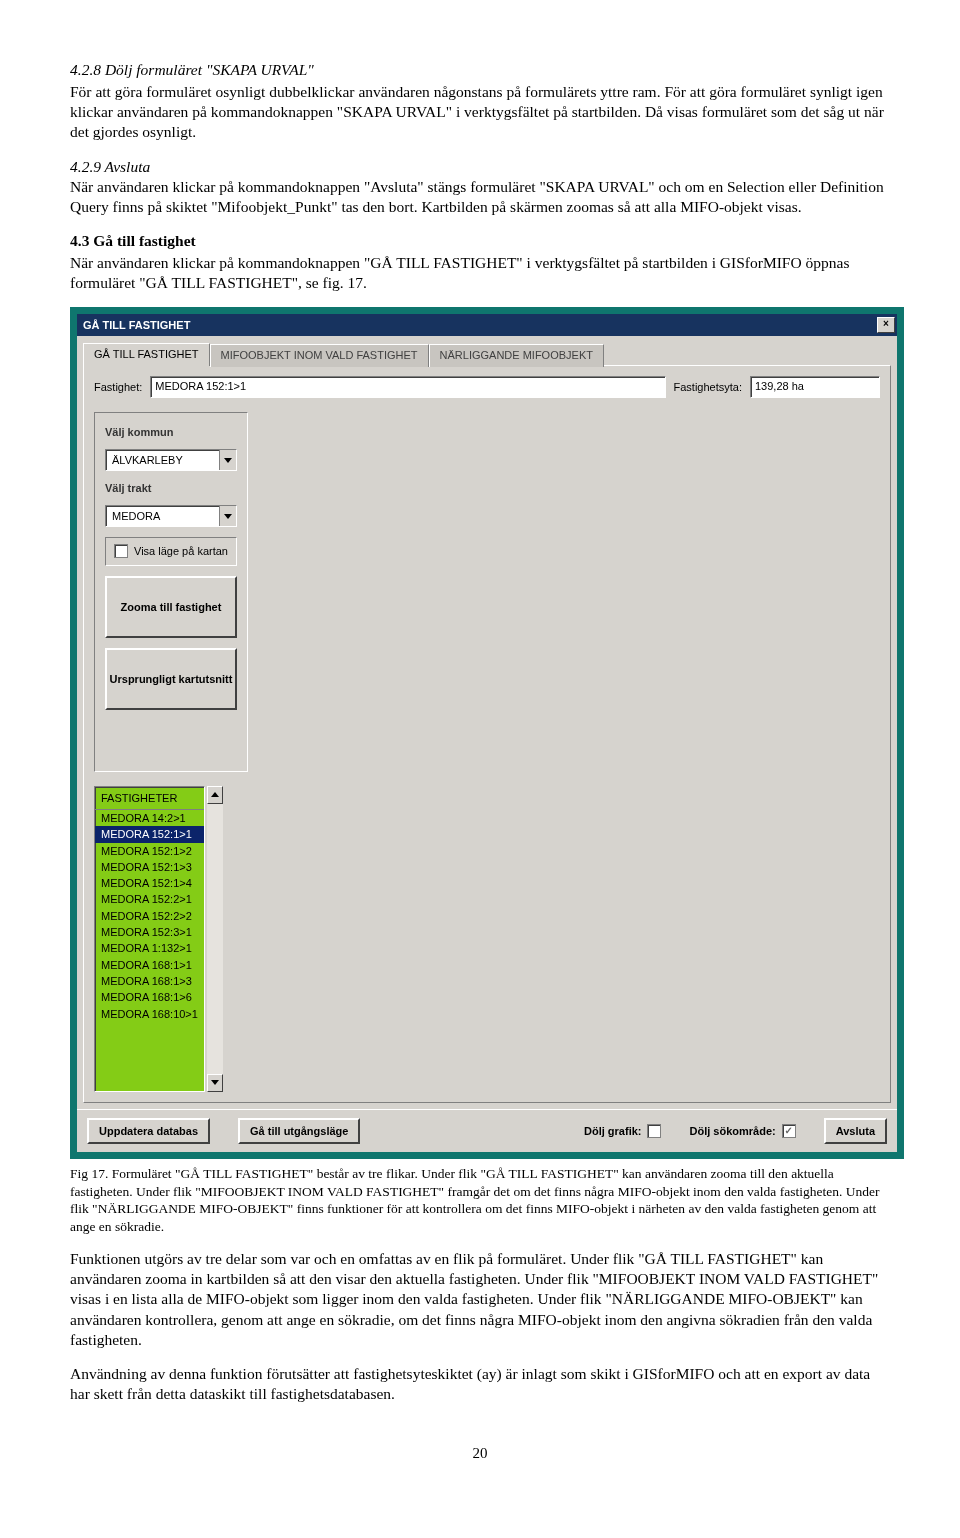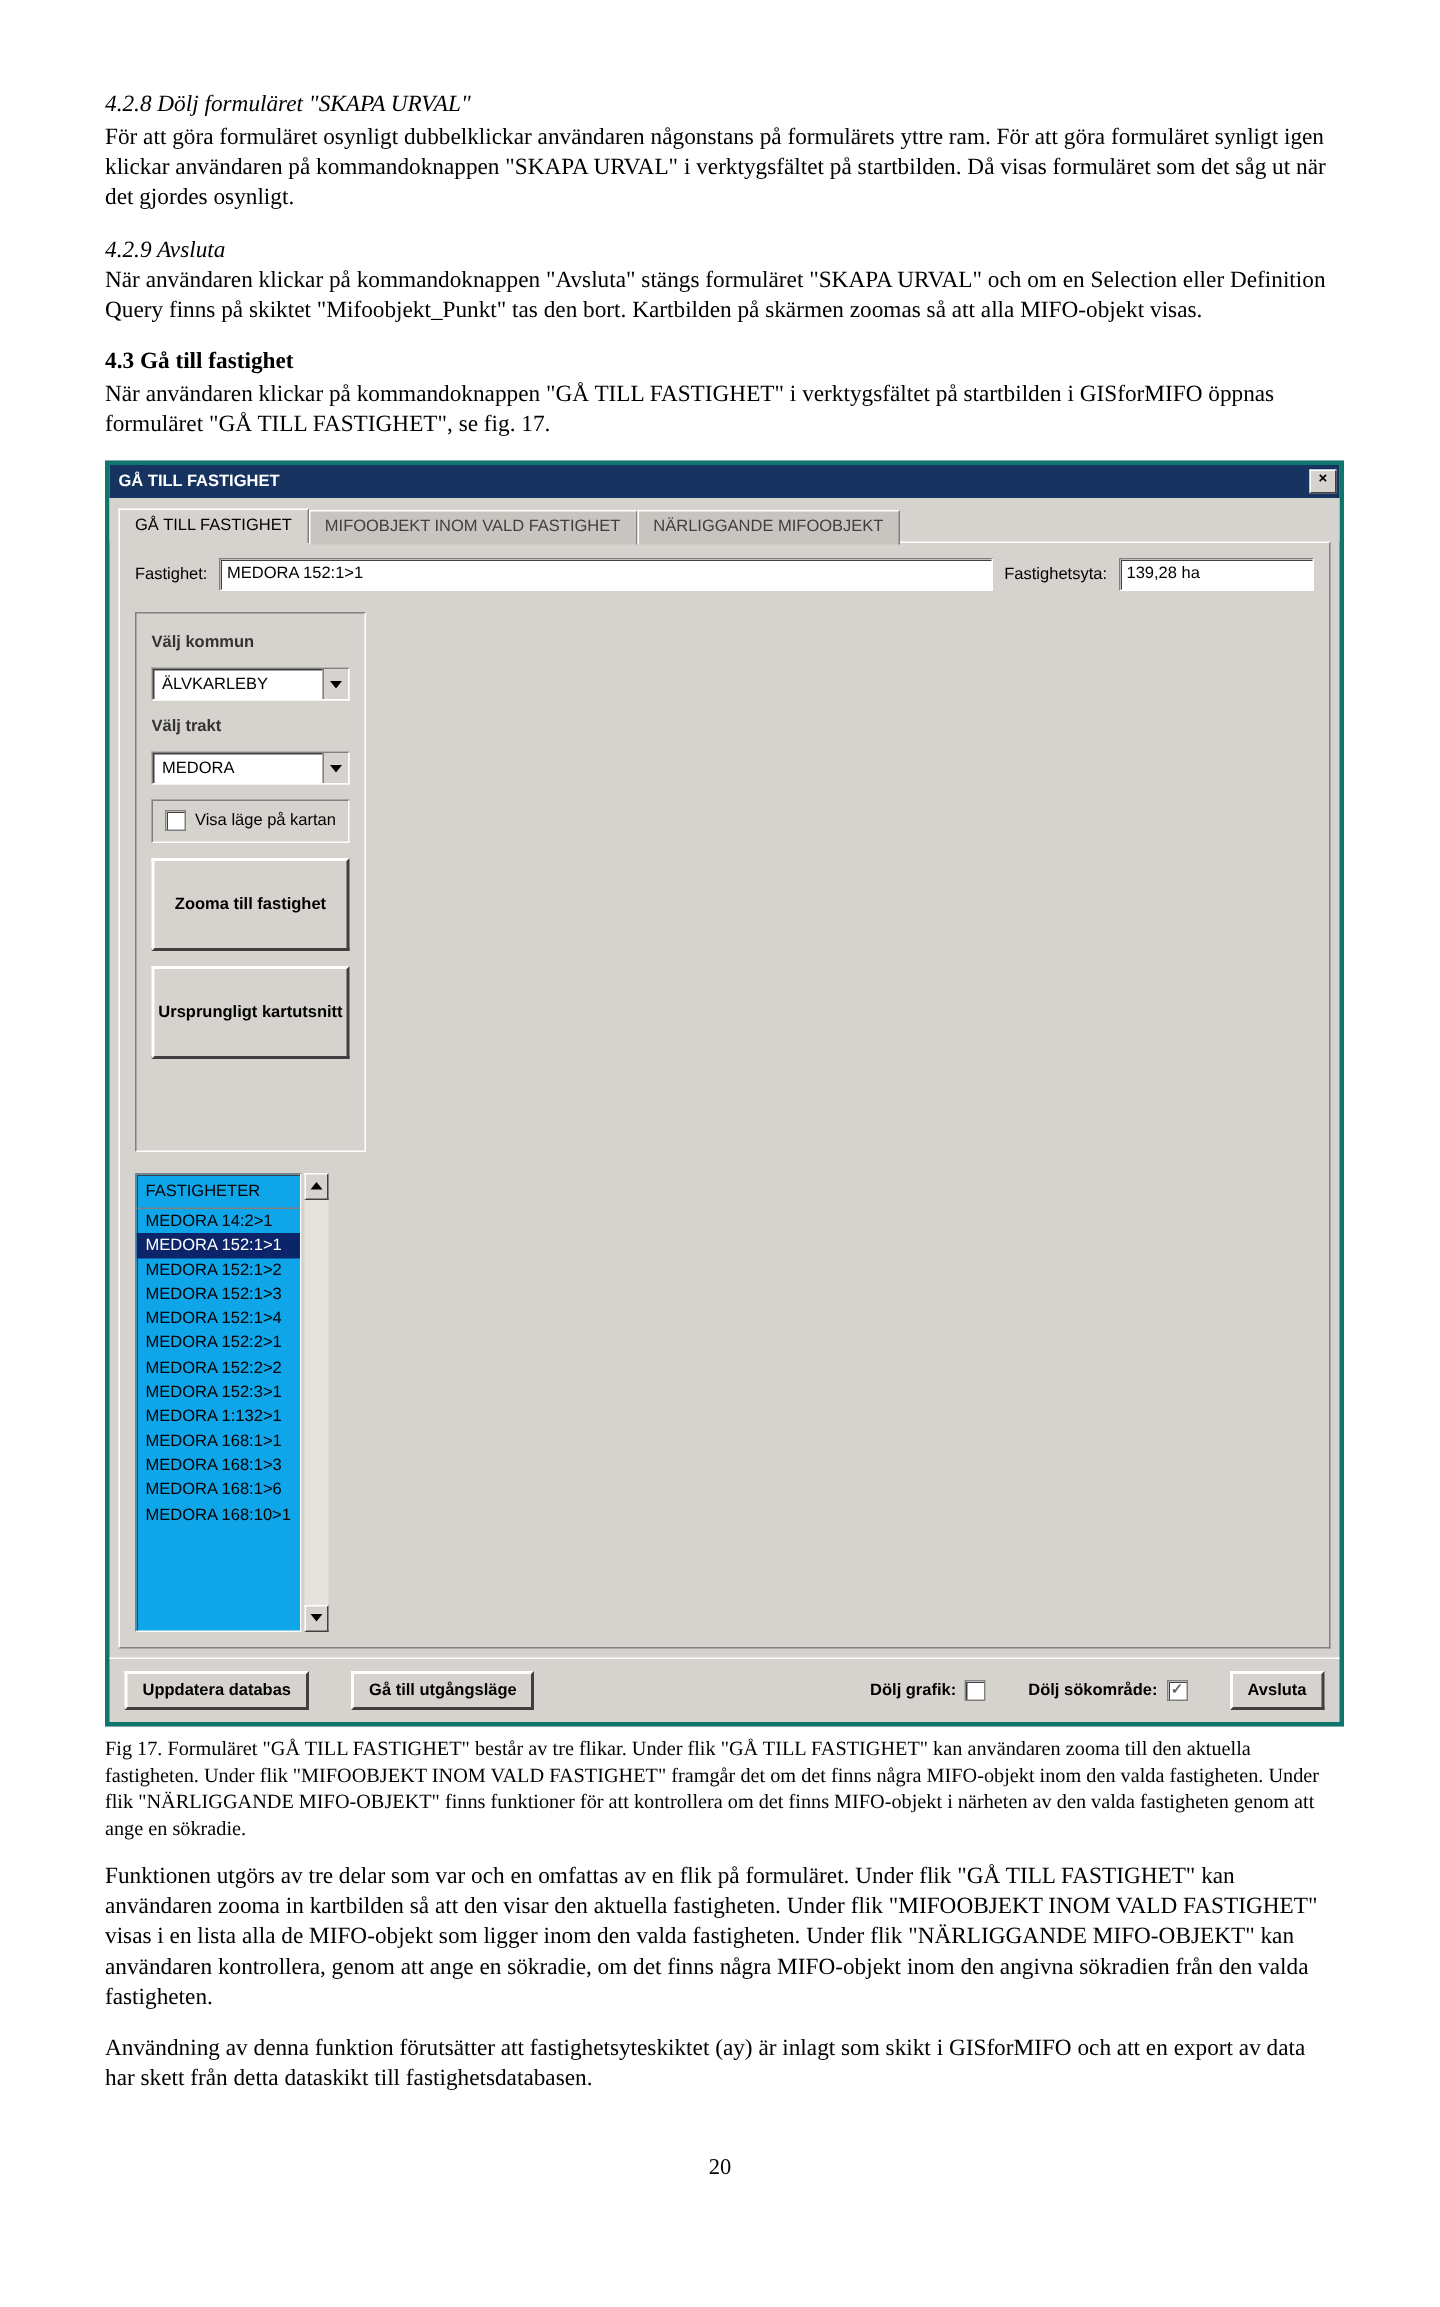--- a/index.html
+++ b/index.html
@@ -17,21 +17,21 @@
   .heading428 { font-style: italic; margin: 0 0 2px 0; }
   .heading43 { font-weight: bold; margin: 14px 0 2px 0; }
   p { margin: 0 0 14px 0; }
   .caption { font-size: 13.5px; margin: 6px 0 14px 0; }
   .page-num { text-align: center; margin-top: 40px; font-size: 15px; }
 
   
   .dialog {
     width: 820px;
     margin: 14px 0 6px 0;
-    border: 3px solid #0f766e;
+    border: 7px solid #0f766e;
     background: #d6d3ce;
     font-family: Tahoma, Verdana, sans-serif;
     font-size: 11px;
     color: #000;
   }
   .dialog .titlebar {
     background: #17335f;
     color: #fff;
     font-weight: bold;
     display: flex;
@@ -137,21 +137,21 @@
     border: 2px solid #fff;
     border-right-color: #404040;
     border-bottom-color: #404040;
     text-align: center;
     padding: 22px 0;
     font-weight: bold;
   }
   .right { flex: 1; display:flex; gap:2px; }
   .listbox {
     flex: 1;
-    background: #0ea5e9;
+    background: #84cc16;
     border: 1px solid #808080;
     border-right-color: #fff; border-bottom-color: #fff;
     box-shadow: inset 1px 1px 0 #404040;
     padding: 2px 0;
     height: 300px;
     overflow: hidden;
   }
   .listbox .lh {
     border-bottom: 1px solid #808080;
     padding: 2px 6px 4px 6px;

